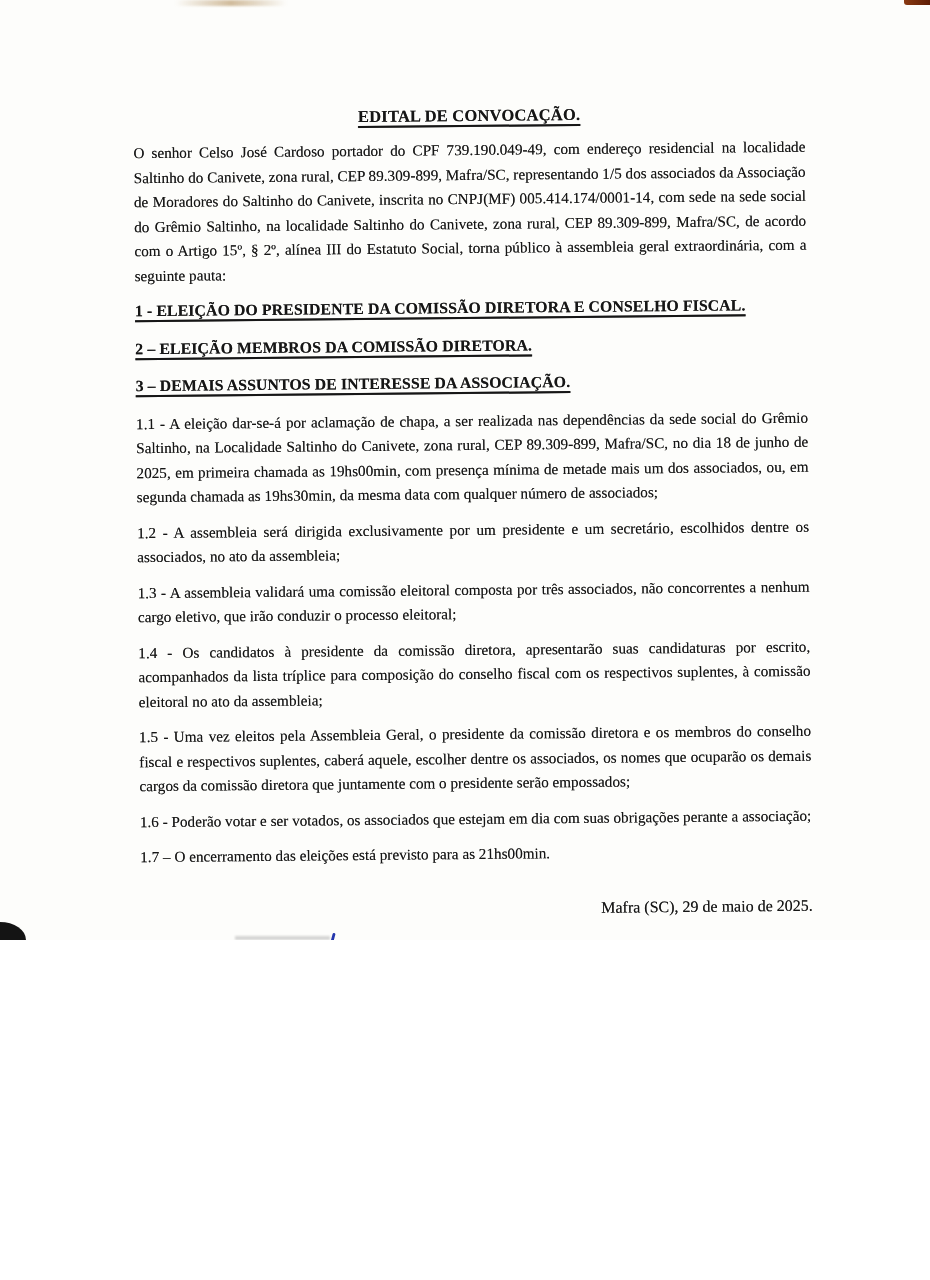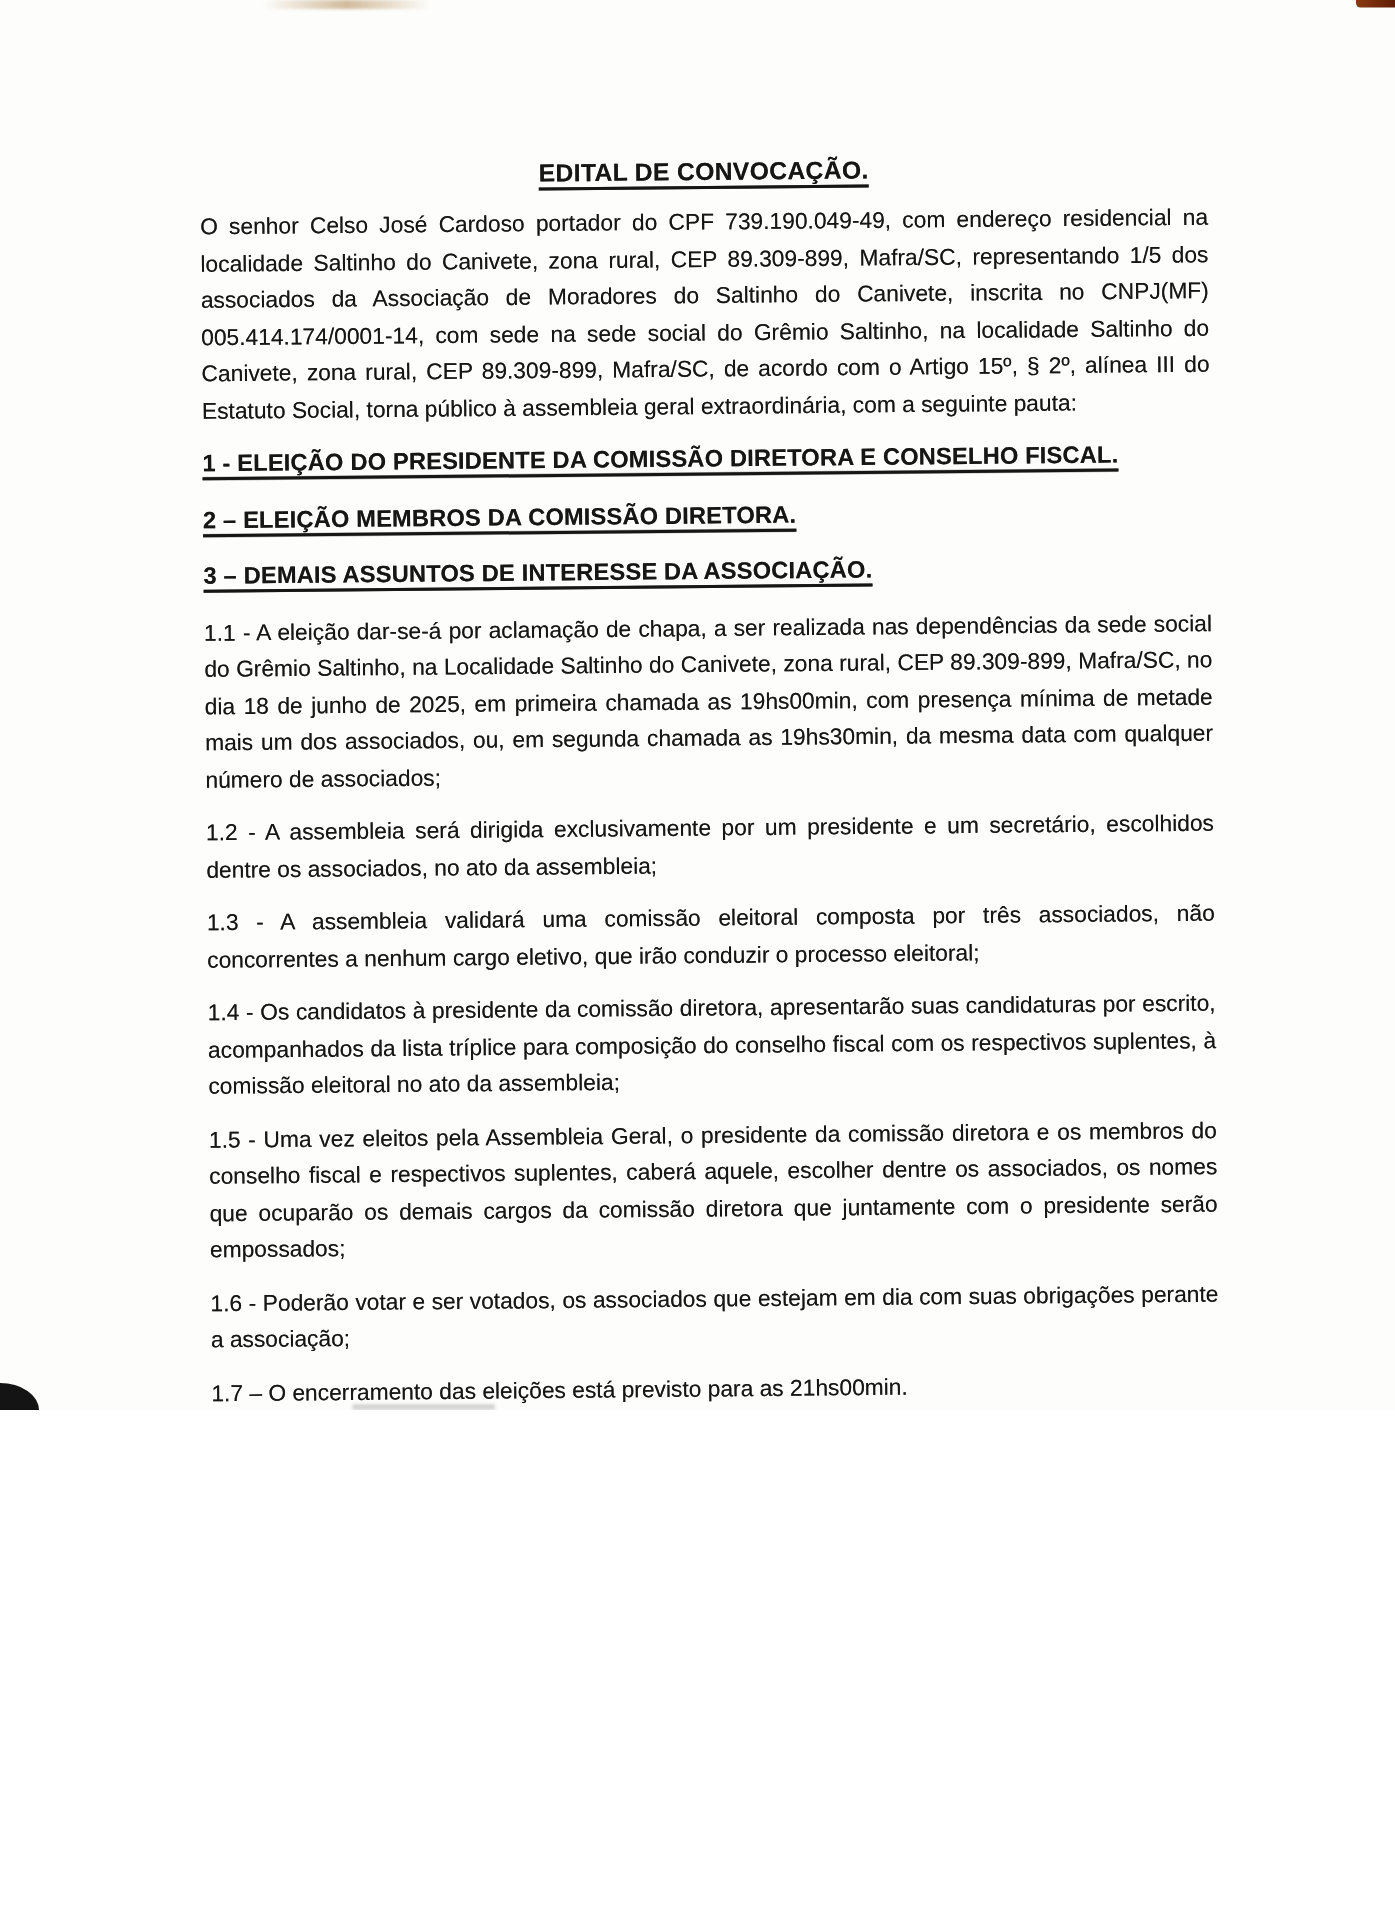--- a/index.html
+++ b/index.html
@@ -1,21 +1,21 @@
 <!DOCTYPE html>
 <html><head>
 <meta charset="utf-8">
 <style>
   html, body { margin:0; padding:0; background:#ffffff; }
   .page {
     position:relative;
     width:930px; height:940px;
     background:#fdfdfb;
     overflow:hidden;
-    font-family:Liberation Sans, sans-serif;
+    font-family:Liberation Serif, serif;
     color:#161616;
   }
   .doc {
     position:absolute;
     left:133px; top:106px; width:672px;
     transform:rotate(-0.55deg);
     transform-origin:50% 0;
     text-shadow:0 0 0.4px rgba(20,20,20,0.65);
   }
   .doc-title {

